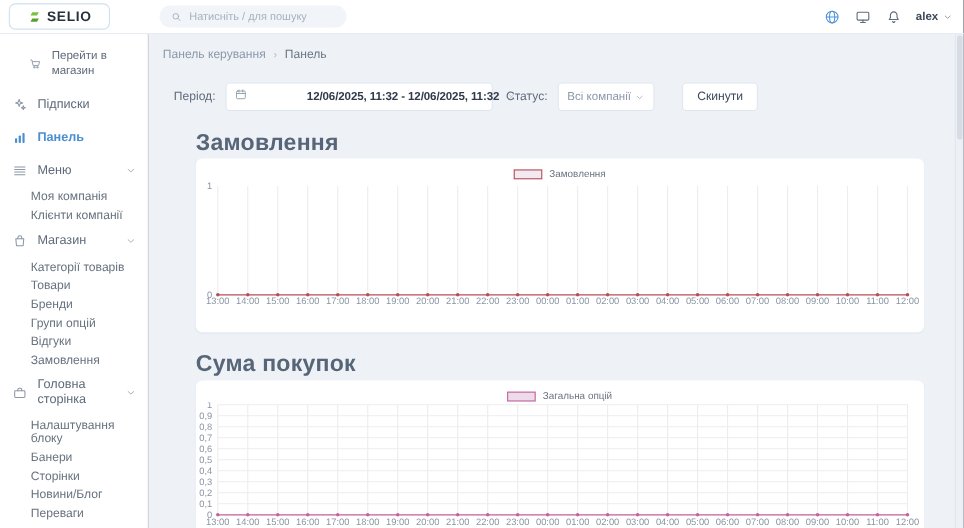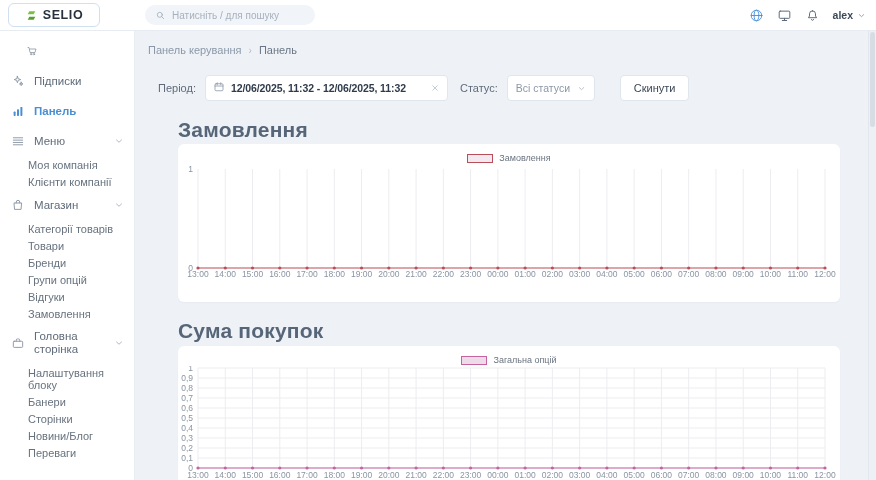--- a/index.html
+++ b/index.html
@@ -43,21 +43,21 @@
   .breadcrumb{margin:13px 0 0 13px;font-size:11px;display:flex;gap:7px;align-items:center;height:14px;text-align:center;}
   .bc-1{color:#8b98a9;cursor:pointer;}
   .bc-sep{color:#b3bcc8;font-size:10px;}
   .bc-2{color:#6a7685;}
 
   .filters{margin:18px 0 0 23px;display:flex;align-items:center;height:26px;}
   .f-label{font-size:11px;color:#5f6b7a;margin-right:9px;}
   .date-input{width:243px;height:26px;background:#fff;border:1px solid #e0e6ed;border-radius:4px;box-sizing:border-box;display:flex;align-items:center;padding:0 7px;gap:6px;cursor:pointer;}
   .date-input svg{width:12px;height:12px;}
   .cal svg{stroke:#8b98a9;fill:none;stroke-width:1.6;stroke-linecap:round;}
-  .date-val{font-size:10.5px;font-weight:700;color:#2f3b4a;letter-spacing:-.1px;white-space:nowrap;}
+  .date-val{font-size:10.5px;font-weight:700;color:#2f3b4a;letter-spacing:-.1px;white-space:nowrap;margin-left:48px;}
   .clear{margin-left:auto;display:flex;cursor:pointer;}
   .clear svg{width:10px;height:10px;stroke:#b3bcc8;stroke-width:1.8;stroke-linecap:round;}
   .f-status{margin-left:12px;}
   .select{width:88px;height:26px;background:#fff;border:1px solid #e0e6ed;border-radius:4px;box-sizing:border-box;display:flex;align-items:center;padding:0 8px;cursor:pointer;}
   .sel-val{font-size:10.5px;color:#8b98a9;}
   .sel-chev{margin-left:auto;display:flex;}
   .sel-chev svg{width:9px;height:9px;stroke:#9aa6b4;fill:none;stroke-width:1.8;stroke-linecap:round;stroke-linejoin:round;}
   .reset-btn{margin-left:25px;height:26px;background:#fff;border:1px solid #e0e6ed;border-radius:4px;font-size:11px;color:#3c4858;padding:0 13px;font-family:"Liberation Sans",sans-serif;cursor:pointer;}
 
   .chart-title{margin:15px 0 0 43px;font-size:21px;line-height:27px;font-weight:700;color:#566577;letter-spacing:.2px;}
@@ -125,20 +125,21 @@
   <aside class="sidebar">
     <nav id="sidebar-nav">
         <div class="side-item store-link">
           <span class="s-icon">
             <svg viewBox="0 0 24 24">
               <path d="M4 5h2l2 10h10l2-7H7.5"></path>
               <circle cx="10.2" cy="18.3" r="1.4"></circle>
               <circle cx="15.8" cy="18.3" r="1.4"></circle>
             </svg>
           </span>
+          <span class="s-label">Перейти в магазин</span>
         </div>
         <div class="side-item">
           <span class="s-icon">
             <svg viewBox="0 0 24 24">
               <path d="M11 4l1.4 4.1 4.1 1.4-4.1 1.4L11 15l-1.4-4.1L5.5 9.5l4.1-1.4z"></path>
               <path d="M17.5 14l.8 2.2 2.2.8-2.2.8-.8 2.2-.8-2.2-2.2-.8 2.2-.8z"></path>
             </svg>
           </span>
           <span class="s-label">Підписки</span>
         </div>
@@ -228,21 +229,21 @@
         </span>
         <span class="date-val">12/06/2025, 11:32 - 12/06/2025, 11:32</span>
         <span class="clear">
           <svg viewBox="0 0 24 24" fill="none">
               <path d="M6.5 6.5l11 11M17.5 6.5l-11 11"></path>
             </svg>
         </span>
       </div>
       <span class="f-label f-status">Статус:</span>
       <div class="select">
-        <span class="sel-val">Всі статуси</span>
+        <span class="sel-val">Всі компанії</span>
         <span class="sel-chev">
           <svg viewBox="0 0 24 24">
               <path d="M6 9.5l6 5.5 6-5.5"></path>
             </svg>
         </span>
       </div>
       <button class="reset-btn">Скинути</button>
     </div>
 
     <h1 class="chart-title">Замовлення</h1>

